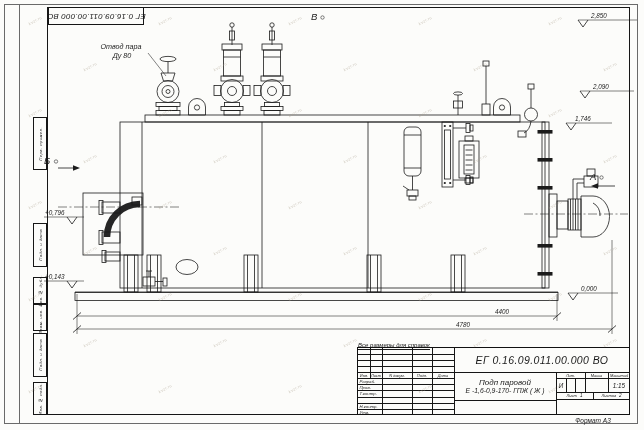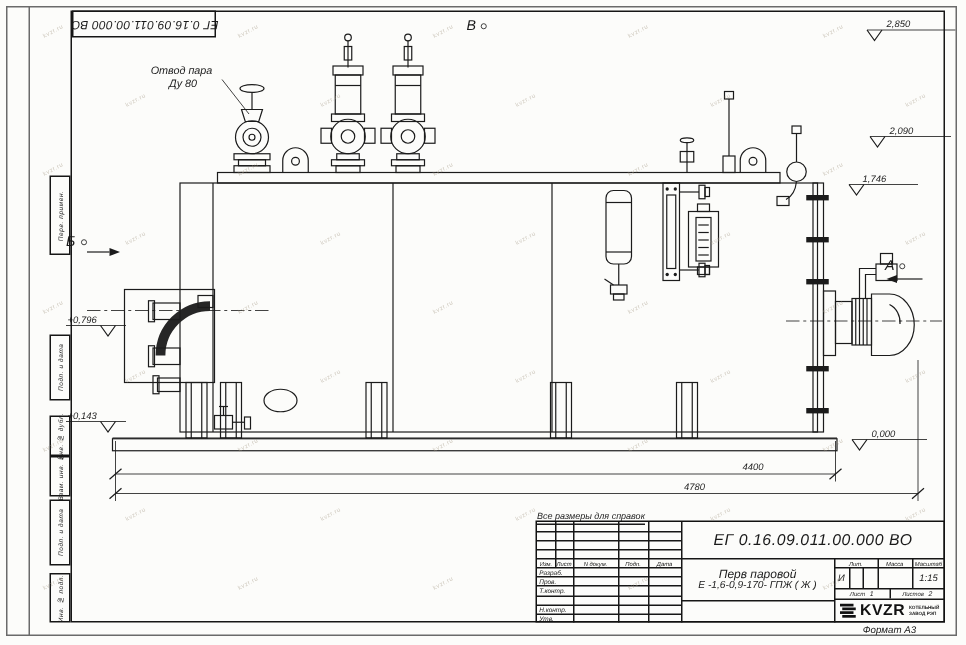--- a/index.html
+++ b/index.html
@@ -401,52 +401,39 @@
     <div class="tc tc-hdr" style="left:54px;top:24px;width:20px;height:6px;">Подп.</div>
     <div class="tc tc-hdr" style="left:74px;top:24px;width:22px;height:6px;">Дата</div>
 
     <div class="tc left" style="left:0;top:30px;width:24px;height:6px;">Разраб.</div>
     <div class="tc left" style="left:0;top:36px;width:24px;height:6px;">Пров.</div>
     <div class="tc left" style="left:0;top:42px;width:24px;height:7px;">Т.контр.</div>
     <div class="tc left" style="left:0;top:55px;width:24px;height:6px;">Н.контр.</div>
     <div class="tc left" style="left:0;top:61px;width:24px;height:6px;">Утв.</div>
 
     <div class="tc tc-name" style="left:96px;top:24px;width:102px;height:28px;">
-      <span class="l1">Перв паровой</span>
+      <span class="l1">Подп паровой</span>
       <span class="l2">Е -1,6-0,9-170- ГПЖ ( Ж )</span>
     </div>
 
     <div class="tc tc-hdr" style="left:198px;top:24px;width:29px;height:6px;">Лит.</div>
     <div class="tc tc-hdr" style="left:227px;top:24px;width:23px;height:6px;">Масса</div>
     <div class="tc tc-hdr" style="left:250px;top:24px;width:22px;height:6px;">Масштаб</div>
     <div class="tc tc-val" style="left:198px;top:30px;width:10px;height:14px;">И</div>
     <div class="tc tc-val" style="left:250px;top:30px;width:22px;height:14px;">1:15</div>
 
     <div class="tc tc-pair" style="left:198px;top:44px;width:37px;height:7px;">
       <span class="lbl">Лист</span>
       <span class="val">1</span>
     </div>
     <div class="tc tc-pair" style="left:235px;top:44px;width:37px;height:7px;">
       <span class="lbl">Листов</span>
       <span class="val">2</span>
     </div>
 
-    <div class="logo-cell" style="left:198px;top:51px;width:74px;height:16px;">
-      <svg width="11" height="11" viewBox="0 0 11 11">
-        <rect x="0" y="0.5" width="9" height="1.8" fill="#111"></rect>
-        <rect x="1.5" y="3" width="9" height="1.8" fill="#111"></rect>
-        <rect x="0" y="5.5" width="9" height="1.8" fill="#111"></rect>
-        <rect x="1.5" y="8" width="9" height="1.8" fill="#111"></rect>
-      </svg>
-      <span class="logo-word">KVZR</span>
-      <span class="logo-co">
-        <span>КОТЕЛЬНЫЙ</span>
-        <span>ЗАВОД РЭП</span>
-      </span>
-    </div>
   </div>
 
   <div class="format-label">Формат А3</div>
 
   <div class="wm-layer">
       <span class="wm" style="left: 28px; top: 18px;">kvzr.ru</span>
       <span class="wm" style="left: 158px; top: 18px;">kvzr.ru</span>
       <span class="wm" style="left: 288px; top: 18px;">kvzr.ru</span>
       <span class="wm" style="left: 418px; top: 18px;">kvzr.ru</span>
       <span class="wm" style="left: 548px; top: 18px;">kvzr.ru</span>

